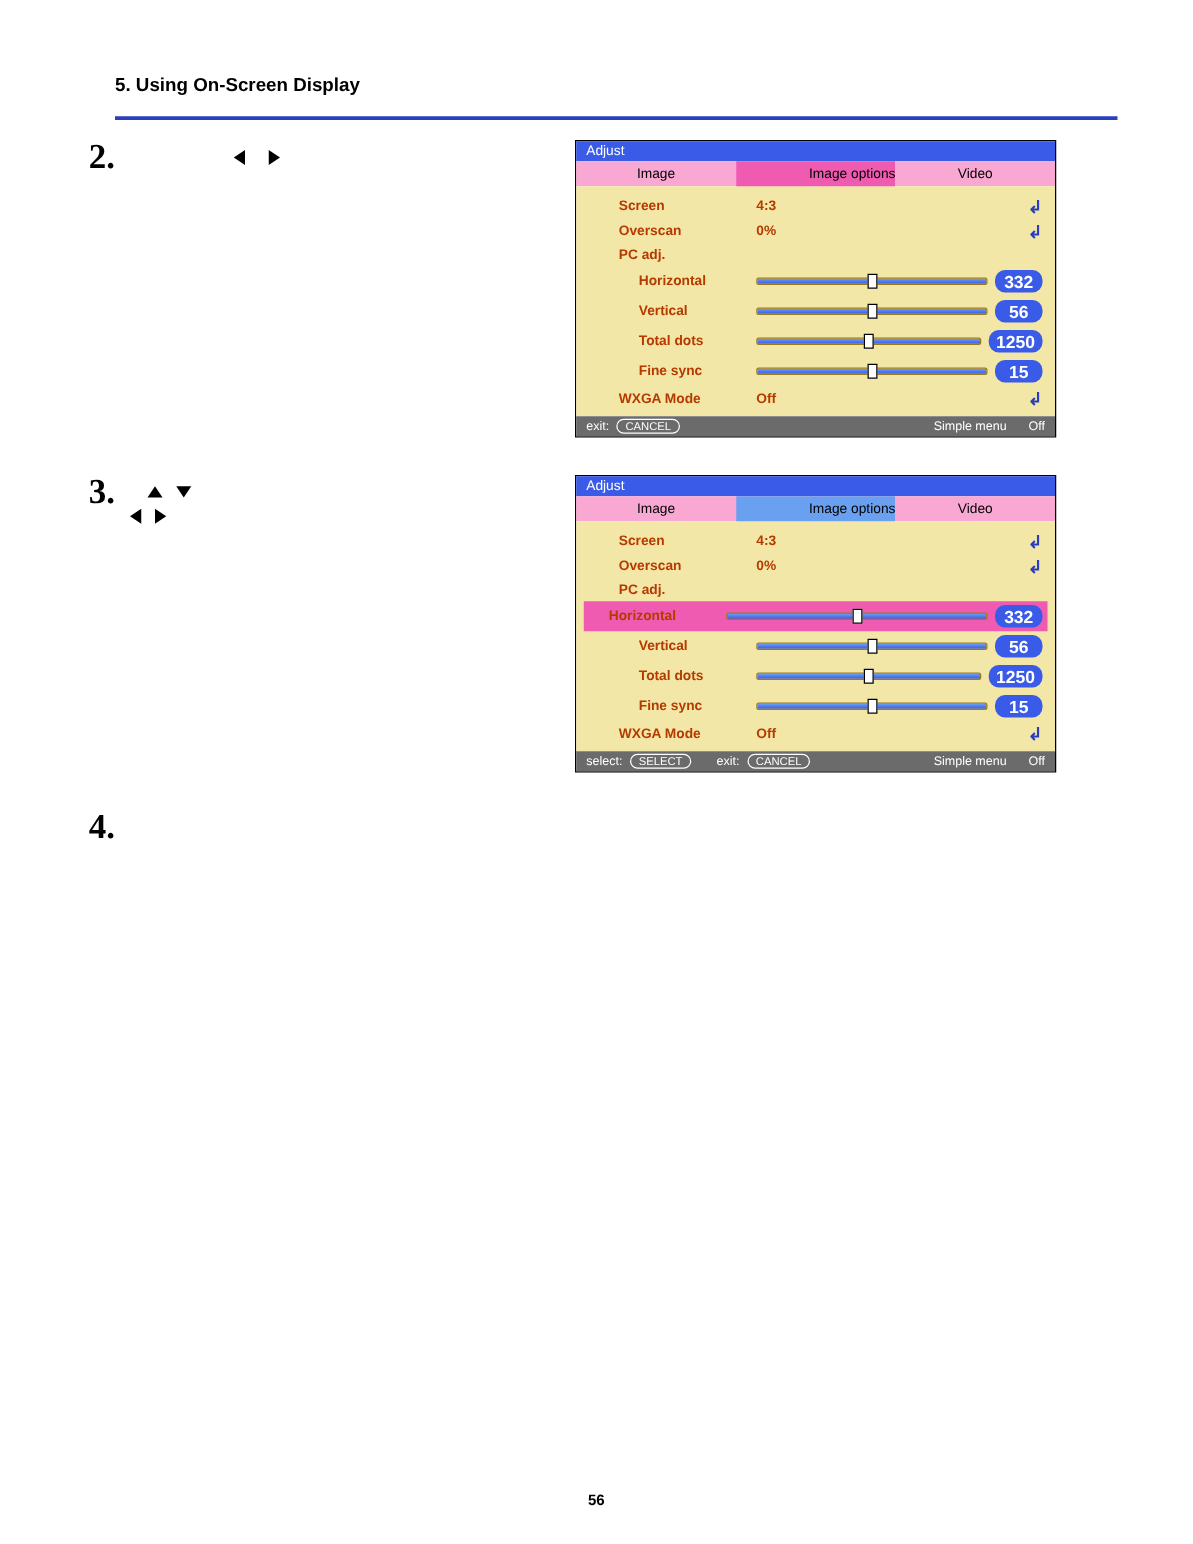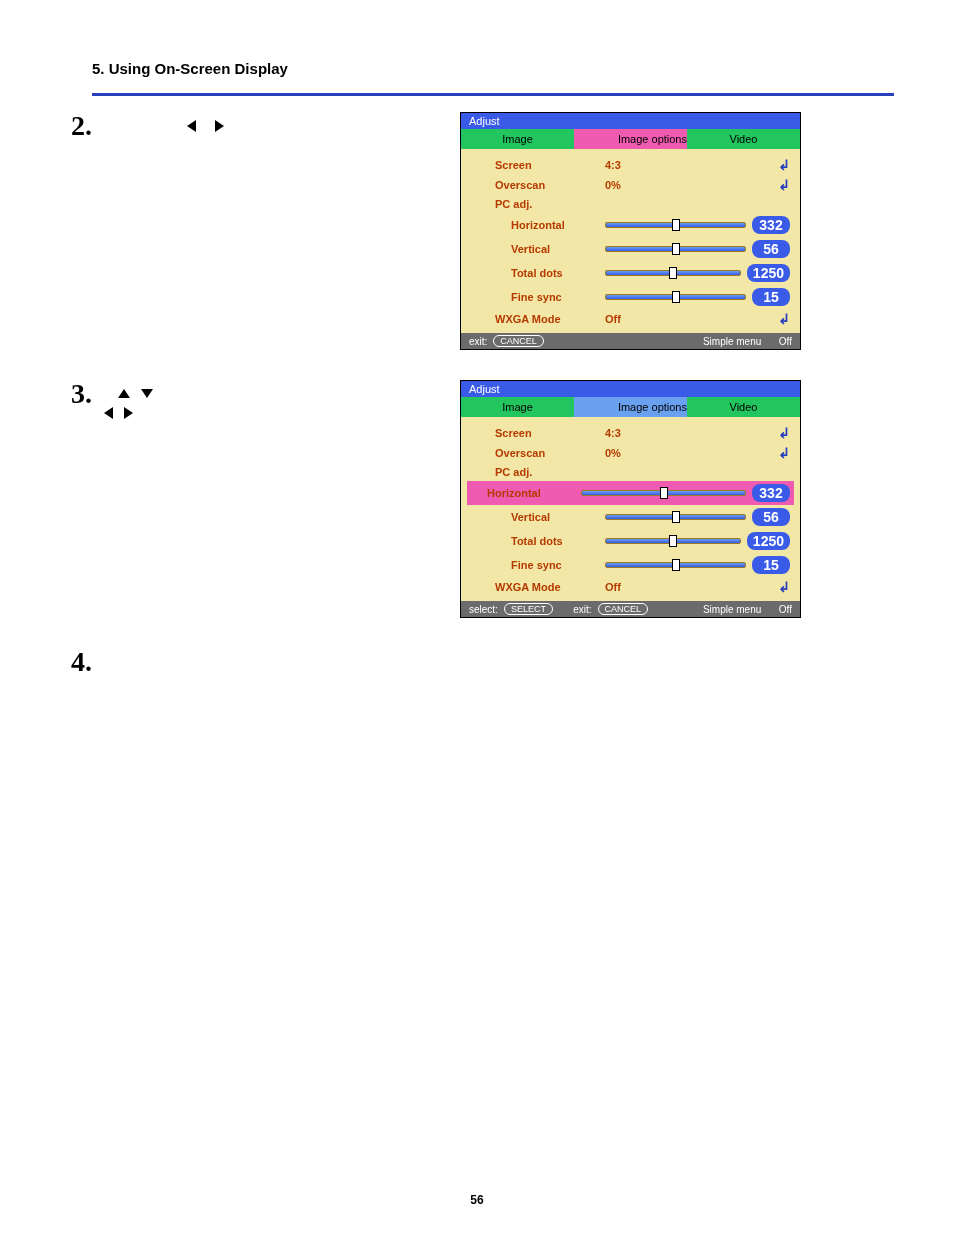--- a/index.html
+++ b/index.html
@@ -50,32 +50,32 @@
     vertical-align: middle;
   }
   .tri-left  { border-top:6px solid transparent; border-bottom:6px solid transparent; border-right:9px solid #000; margin-right:2px;}
   .tri-right { border-top:6px solid transparent; border-bottom:6px solid transparent; border-left:9px solid #000; margin-left:2px;}
   .tri-up    { border-left:6px solid transparent; border-right:6px solid transparent; border-bottom:9px solid #000; }
   .tri-down  { border-left:6px solid transparent; border-right:6px solid transparent; border-top:9px solid #000; }
 
   .panel-col { flex: 1; }
   .osd {
     border: 1px solid #000;
-    width: 341px;
+    width: 385px;
     font-family: Verdana, Arial, sans-serif;
   }
   .osd-title {
     background: #3a5be8;
     color: #fff;
     font-size: 11px;
     padding: 2px 8px;
   }
   .osd-tabs {
     display: flex;
-    background: #22c55e;
+    background: #f9a8d4;
     font-size: 11px;
   }
   .osd-tab {
     flex: 1;
     text-align: center;
     padding: 4px 0;
     color: #000;
   }
   .osd-tab.active {
     background: #ef5bb0;

